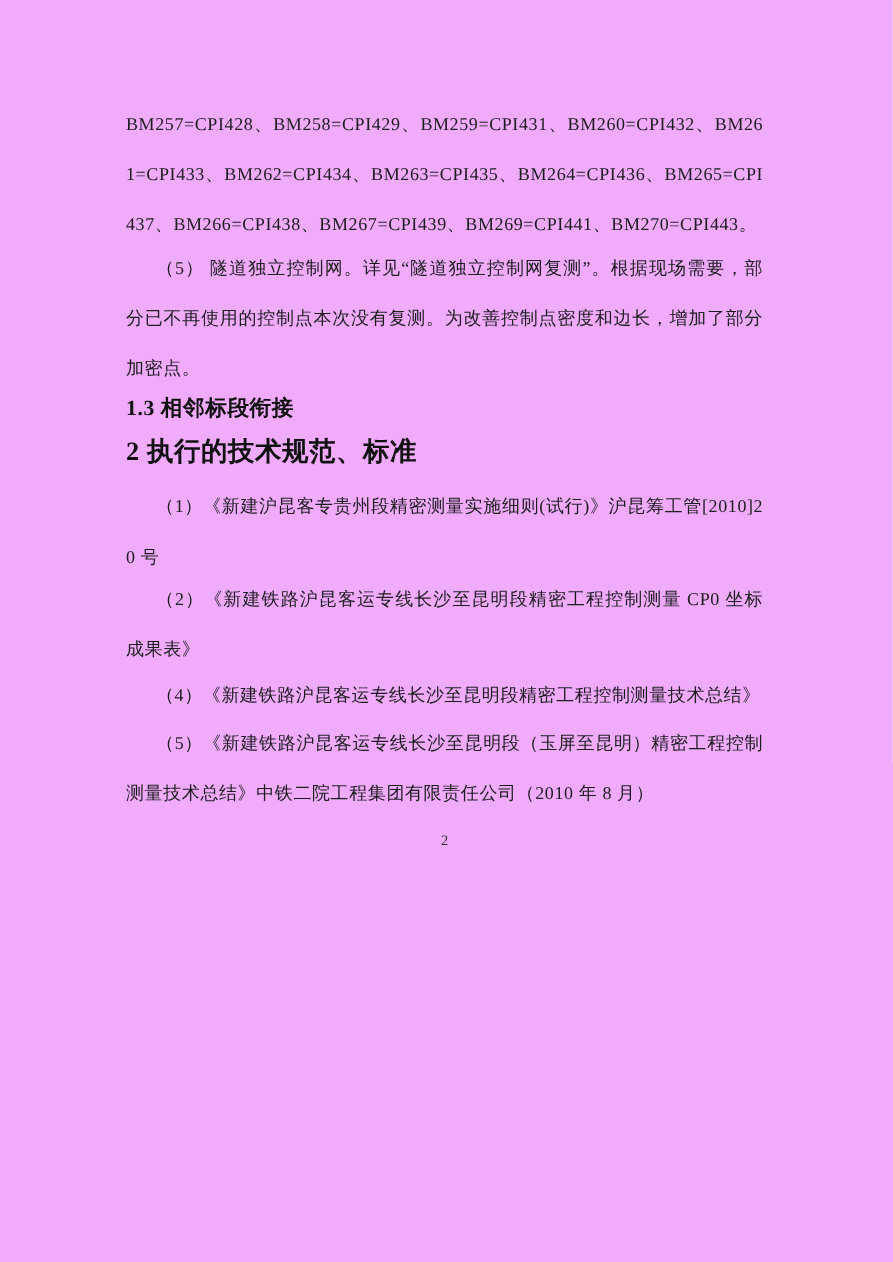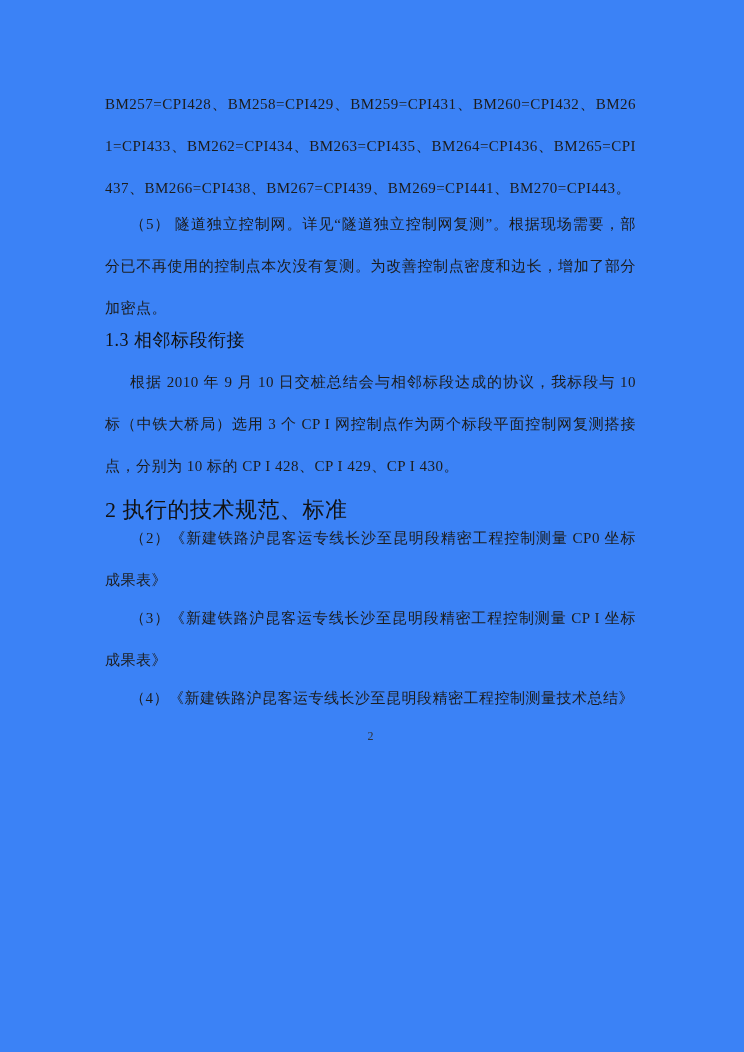--- a/index.html
+++ b/index.html
@@ -6,38 +6,38 @@
     margin: 0;
     padding: 0;
     background: #ffffff;
   }
   .page {
     position: relative;
     width: 744px;
     height: 1052px;
     box-sizing: border-box;
     padding: 83px 108px 0 105px;
-    background: #3b82f6;
+    background: #f0abfc;
     color: #1c1c1c;
     font-family: "Liberation Serif", "DejaVu Serif", serif;
     overflow: hidden;
   }
   .para {
     margin: 0;
     font-size: 15px;
     line-height: 42px;
     letter-spacing: 0.5px;
     text-align: justify;
     text-justify: inter-ideograph;
     word-break: break-all;
   }
   .indent { text-indent: 25px; }
   .heading {
     margin: 0;
-    font-weight: 400;
+    font-weight: 700;
     letter-spacing: 0.5px;
     color: #111111;
   }
   .h13 {
     font-size: 18px;
     line-height: 26px;
     margin-top: -2px;
   }
   .h2x {
     font-size: 22px;
@@ -62,28 +62,28 @@
 <body>
 
 <div class="page">
 
   <p class="para">BM257=CPI428、BM258=CPI429、BM259=CPI431、BM260=CPI432、BM261=CPI433、BM262=CPI434、BM263=CPI435、BM264=CPI436、BM265=CPI437、BM266=CPI438、BM267=CPI439、BM269=CPI441、BM270=CPI443。</p>
 
   <p class="para indent mt-tight">（5） 隧道独立控制网。详见“隧道独立控制网复测”。根据现场需要，部分已不再使用的控制点本次没有复测。为改善控制点密度和边长，增加了部分加密点。</p>
 
   <h2 class="heading h13">1.3 相邻标段衔接</h2>
 
-  <p class="para indent mt-plus8">根据 2010 年 9 月 10 日交桩总结会与相邻标段达成的协议，我标段与 10 标（中铁大桥局）选用 3 个 CP I 网控制点作为两个标段平面控制网复测搭接点，分别为 10 标的 CP I 428、CP I 429、CP I 430。</p>
 
 
   <h2 class="heading h2x">2 执行的技术规范、标准</h2>
 
+  <p class="para indent mt-plus12">（1）《新建沪昆客专贵州段精密测量实施细则(试行)》沪昆筹工管[2010]20 号</p>
 
   <p class="para indent mt-tight7">（2）《新建铁路沪昆客运专线长沙至昆明段精密工程控制测量 CP0 坐标成果表》</p>
 
-  <p class="para indent mt-tight4">（3）《新建铁路沪昆客运专线长沙至昆明段精密工程控制测量 CP I 坐标成果表》</p>
 
   <p class="para indent mt-tight4">（4）《新建铁路沪昆客运专线长沙至昆明段精密工程控制测量技术总结》</p>
 
+  <p class="para indent mt-tight2">（5）《新建铁路沪昆客运专线长沙至昆明段（玉屏至昆明）精密工程控制测量技术总结》中铁二院工程集团有限责任公司（2010 年 8 月）</p>
 
   <div class="footer">2</div>
 
 </div>
 
 </body></html>

